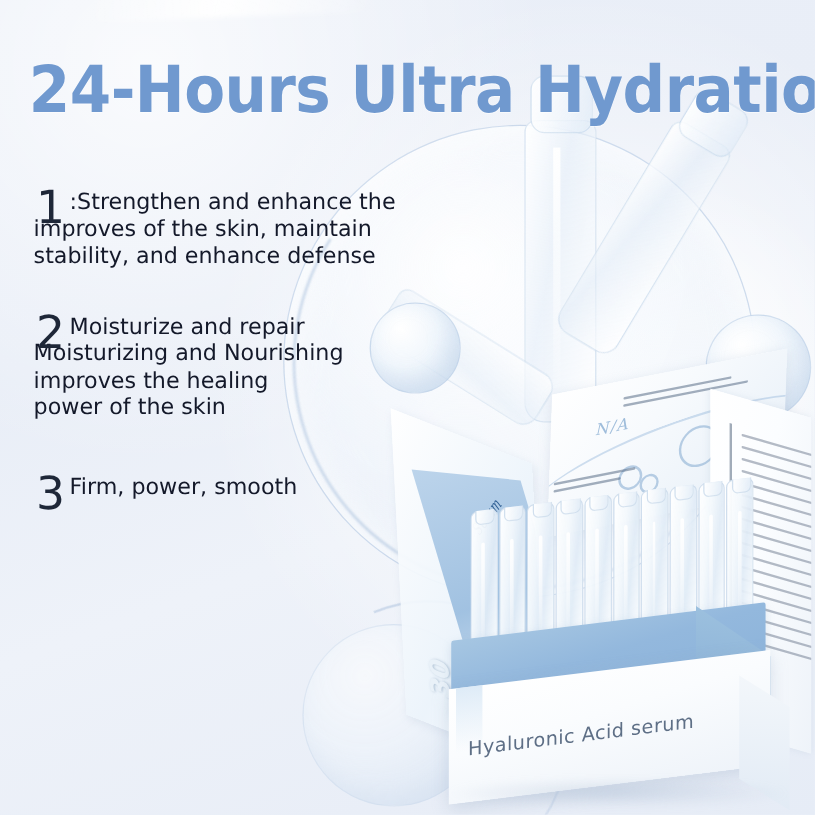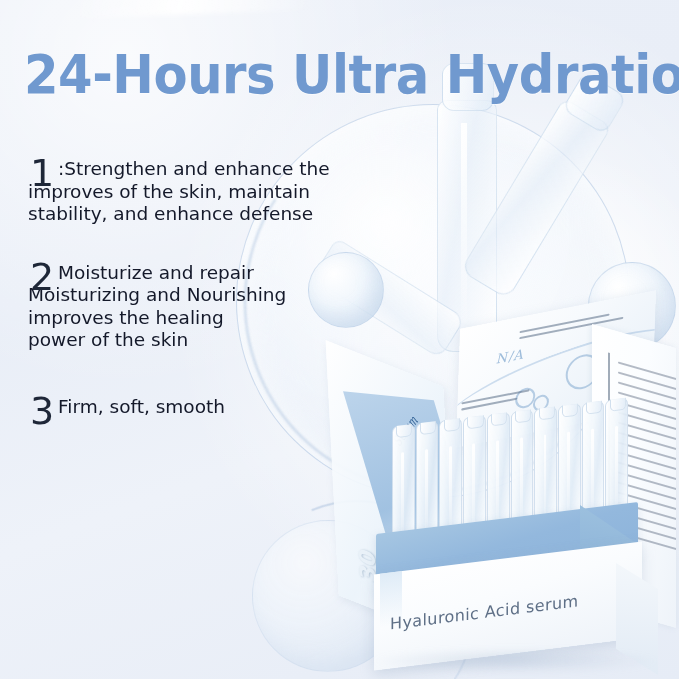--- a/index.html
+++ b/index.html
@@ -279,21 +279,21 @@
     <div class="benefit b2">
       <span class="bnum">2</span>
       <p class="btext hang">Moisturize and repair
 Moisturizing and Nourishing
 improves the healing
 power of the skin</p>
     </div>
 
     <div class="benefit b3">
       <span class="bnum">3</span>
-      <p class="btext hang">Firm, soft, smooth</p>
+      <p class="btext hang">Firm, power, smooth</p>
     </div>
 
   </div>
 
   <div class="product">
 
     <div class="lid">
       <div class="sweep"></div>
       <div class="bub" style="left:108px;top:50px;width:30px;height:30px;"></div>
       <div class="bub" style="left:140px;top:64px;width:20px;height:20px;"></div>

